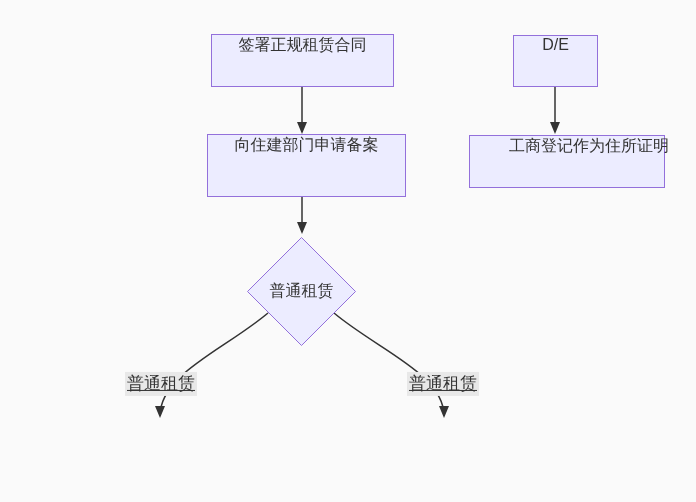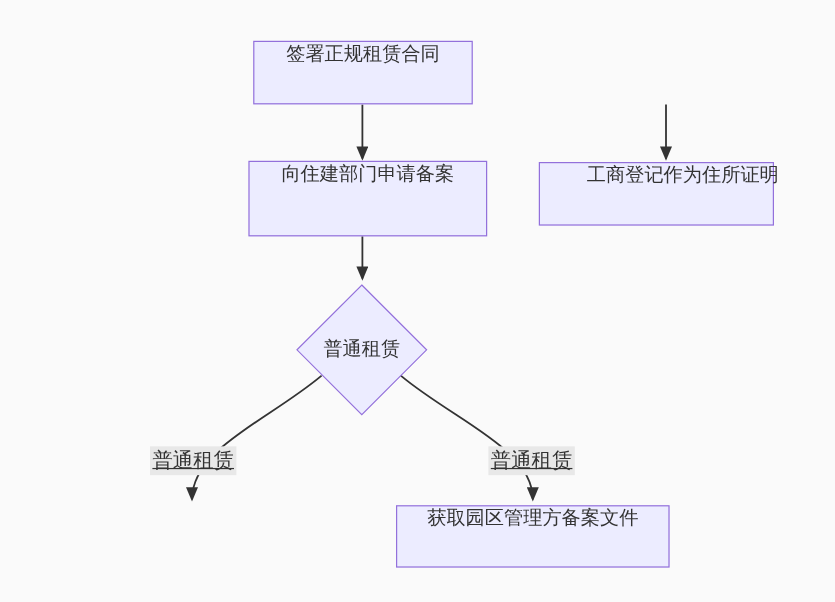--- a/index.html
+++ b/index.html
@@ -36,21 +36,21 @@
     color: var(--text-color, #333333);
     font-size: 16px;
     text-align: center;
     white-space: nowrap;
   }
   .node-sign     { left: 211px; top: 34px;  width: 183px; height: 53px; }
   .node-apply    { left: 207px; top: 134px; width: 199px; height: 63px; }
   .node-cert     { left: 38px;  top: 421px; width: 245px; height: 52px; }
   .node-park     { left: 330px; top: 421px; width: 228px; height: 52px; }
   .node-de       { left: 513px; top: 35px;  width: 85px;  height: 52px; }
-  .node-business { left: 449px; top: 135px; width: 196px; height: 53px; padding-left: 44px; }
+  .node-business { left: 469px; top: 135px; width: 196px; height: 53px; padding-left: 44px; }
   .decision {
     position: absolute;
     left: 246px; top: 236px;
     width: 111px; height: 111px;
   }
   .decision svg { position: absolute; left: 0; top: 0; width: 111px; height: 111px; }
   .decision polygon {
     fill: var(--node-fill, #ECECFF);
     stroke: var(--node-border, #9370DB);
     stroke-width: 1px;
@@ -106,24 +106,24 @@
   </div>
 
   <div class="decision">
     <svg viewBox="0 0 111 111" xmlns="http://www.w3.org/2000/svg">
       <polygon points="55.5,1.5 109.5,55.5 55.5,109.5 1.5,55.5"></polygon>
     </svg>
     <div class="decision-text">普通租赁</div>
   </div>
 
 
-  <div class="node node-park">
-    <span>获取园区管理方备案文件</span>
+
+  <div class="node node-de">
+    <span>D/E</span>
   </div>
-
 
   <div class="node node-business">
     <span>工商登记作为住所证明</span>
   </div>
 
   <div class="edge-label edge-label-ordinary">普通租赁</div>
 
   <div class="edge-label edge-label-centralized">普通租赁</div>
 
 </div>

